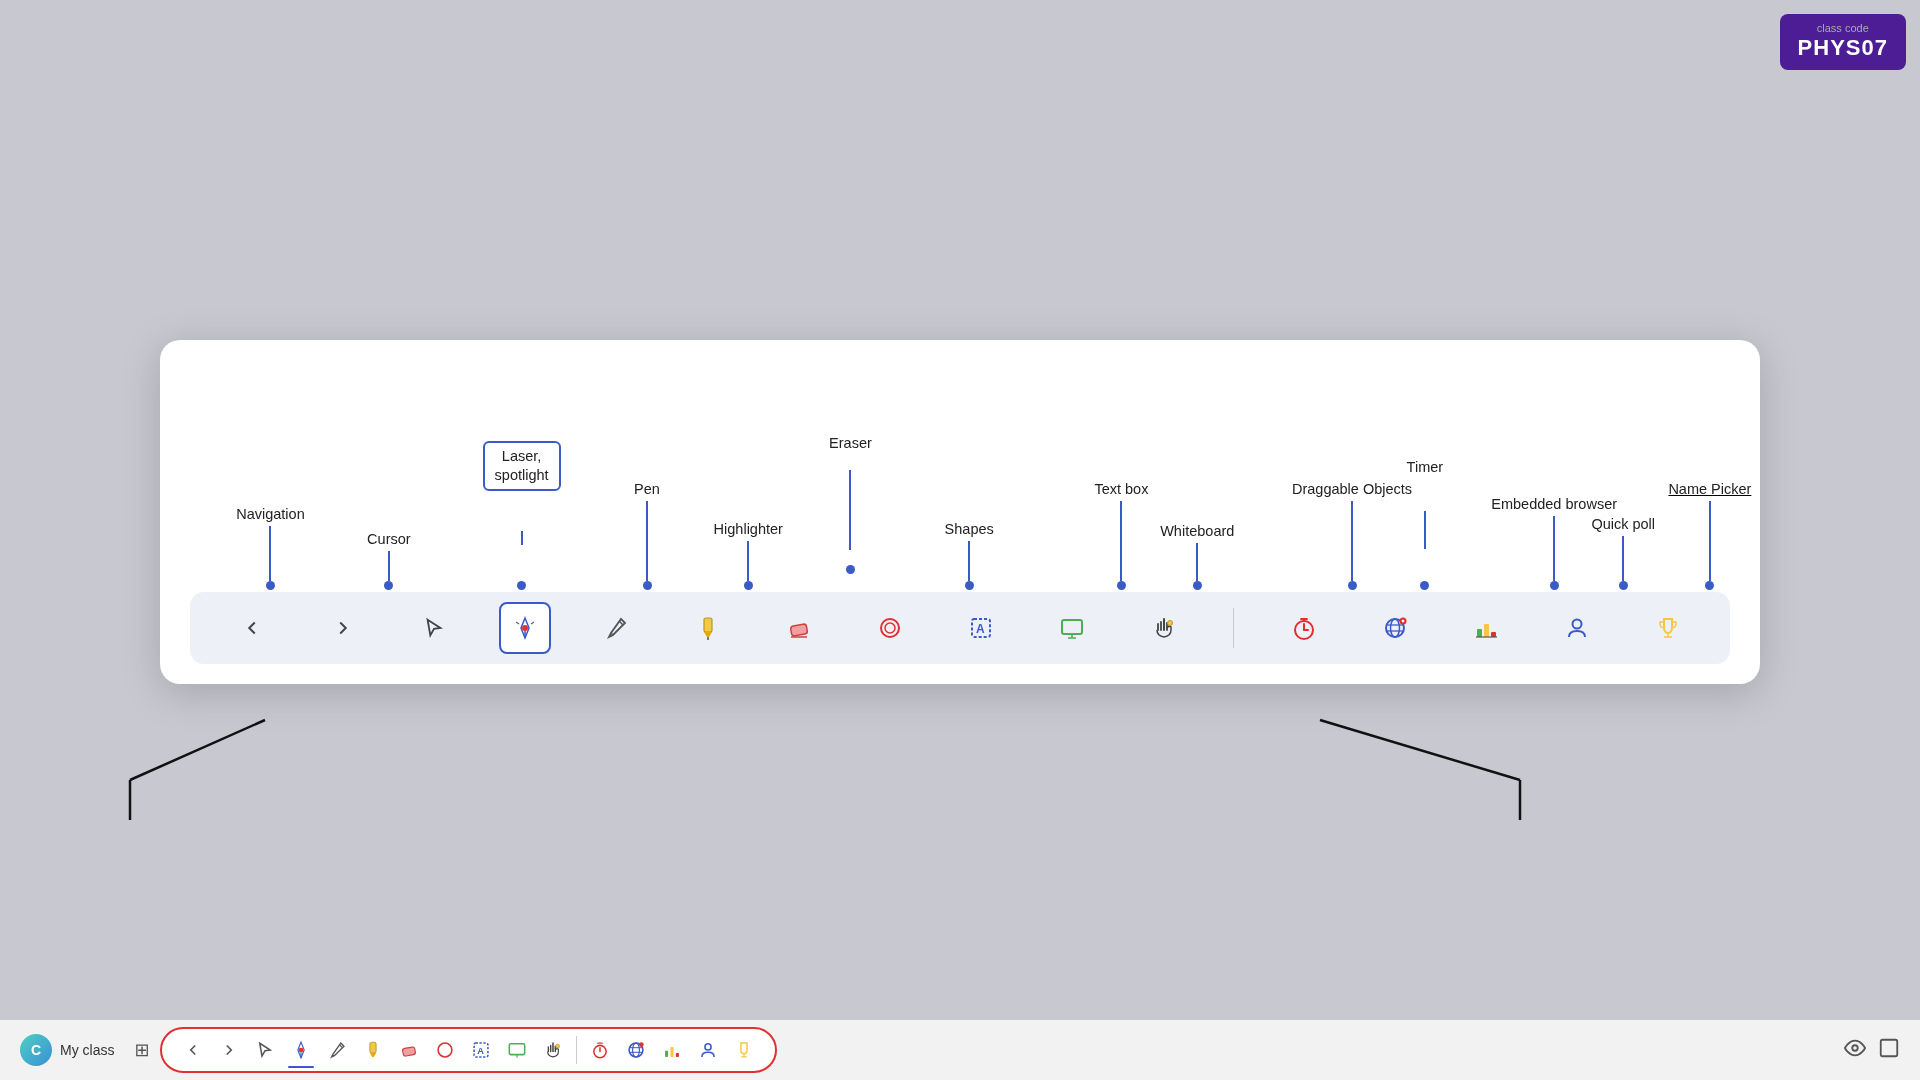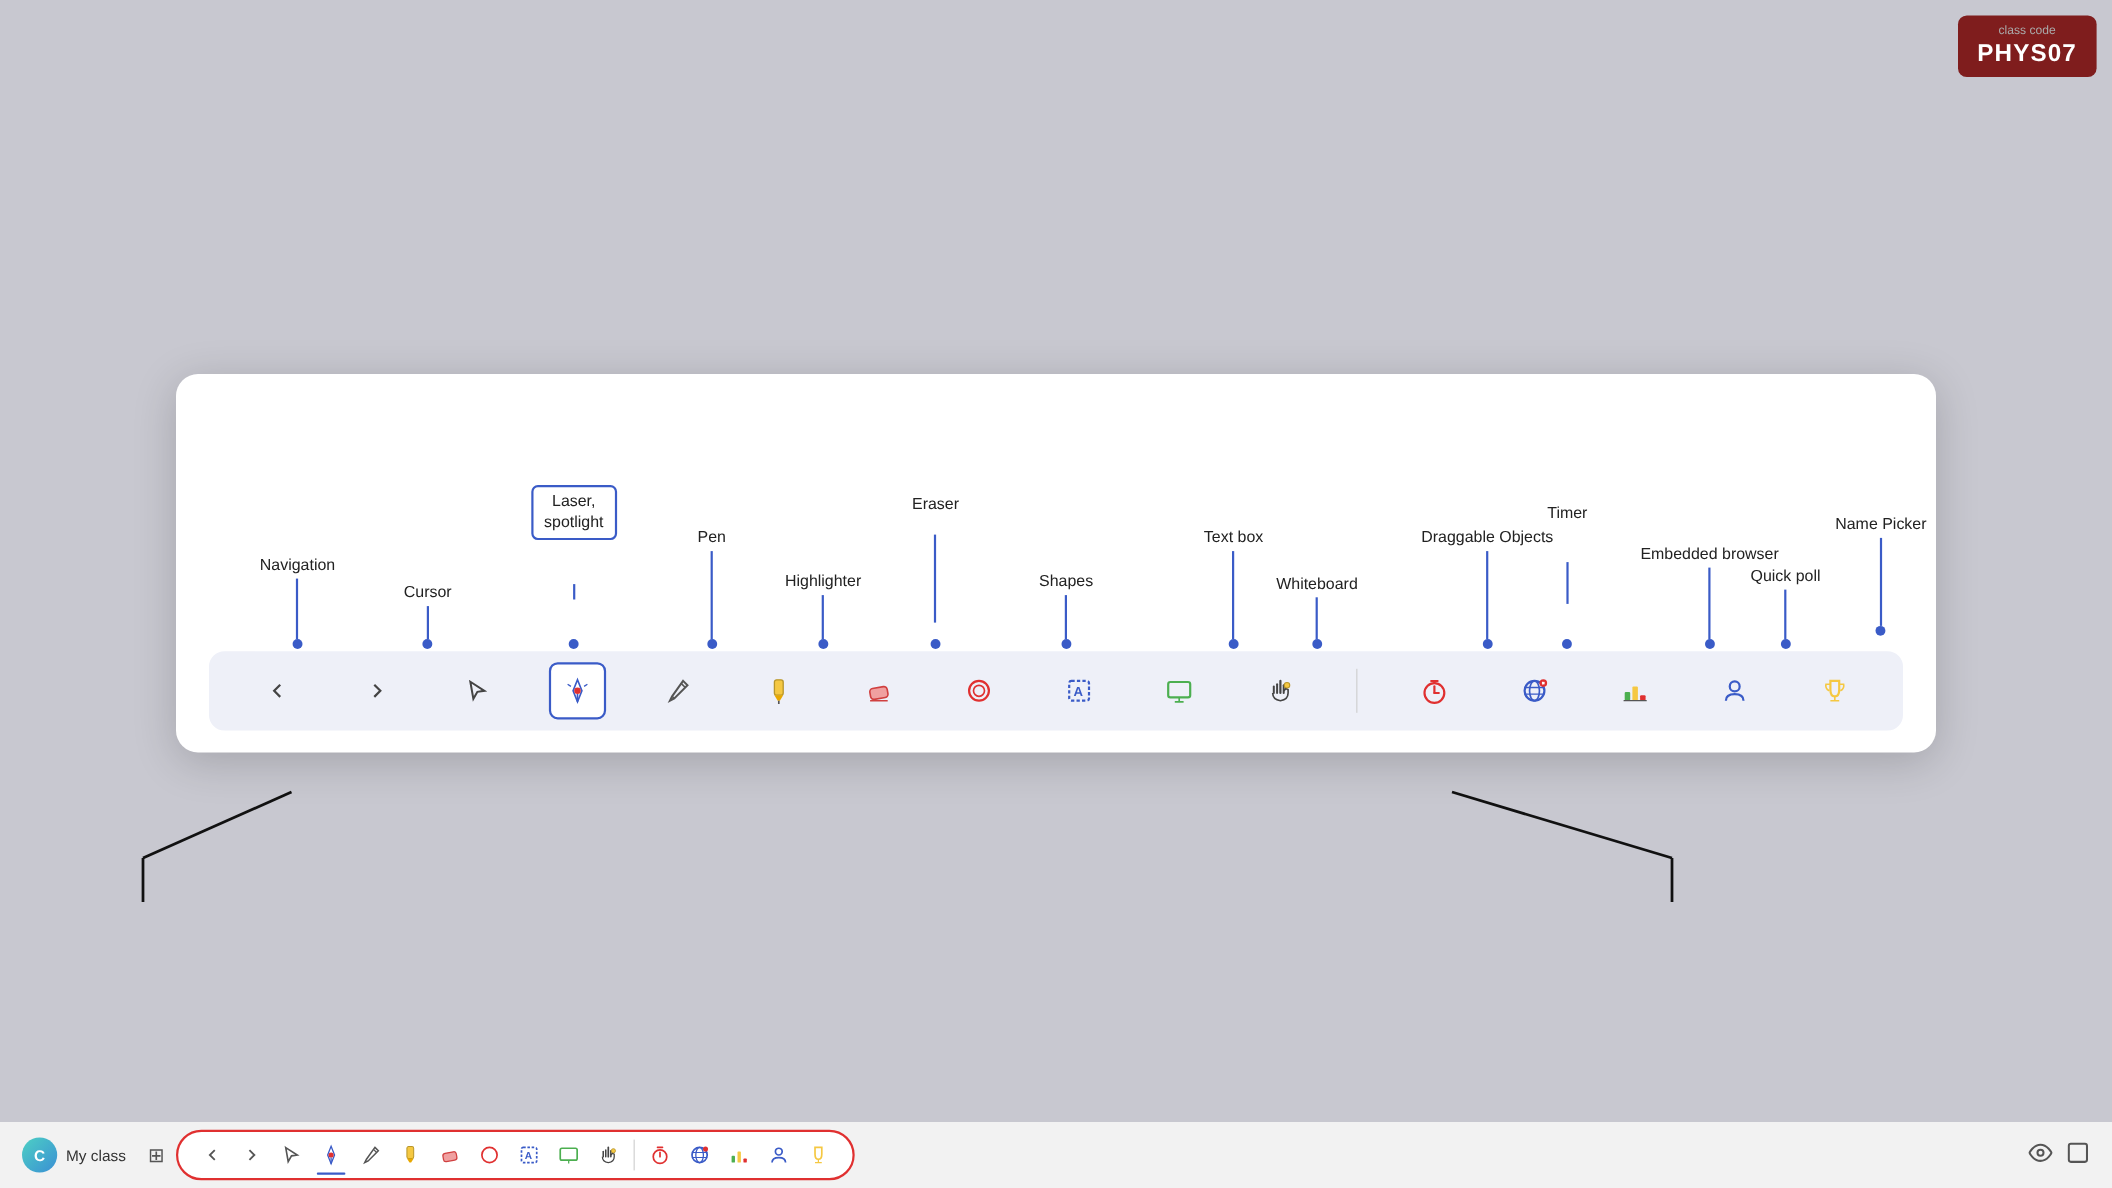--- a/index.html
+++ b/index.html
@@ -51,21 +51,21 @@
       font-weight: 700;
       color: #2a4a9a;
       letter-spacing: -2px;
     }
 
     
     .class-code-badge {
       position: absolute;
       top: 14px;
       right: 14px;
-      background: #7f1d1d;
+      background: #4c1d95;
       color: white;
       border-radius: 8px;
       padding: 8px 18px;
       display: flex;
       flex-direction: column;
       align-items: center;
       line-height: 1.2;
     }
 
     .class-code-label {
@@ -299,21 +299,21 @@
       <div class="tline" style="height:80px;"></div>
       <div class="tdot"></div>
     </div>
 
     <div class="titem" style="left:34%; bottom:0;">
       <span class="tlabel">Highlighter</span>
       <div class="tline" style="height:40px;"></div>
       <div class="tdot"></div>
     </div>
 
-    <div class="titem" style="left:41.5%; bottom:0;gap:15px;">
+    <div class="titem" style="left:41.5%; bottom:16px;gap:15px;">
       <span class="tlabel">Eraser</span>
       <div class="tline" style="height:80px;"></div>
       <div class="tdot"></div>
     </div>
 
     <div class="titem" style="left:49%; bottom:0;">
       <span class="tlabel">Shapes</span>
       <div class="tline" style="height:40px;"></div>
       <div class="tdot"></div>
     </div>
@@ -347,21 +347,21 @@
       <div class="tline" style="height:65px;"></div>
       <div class="tdot"></div>
     </div>
 
     <div class="titem" style="left:91%; bottom:0;">
       <span class="tlabel">Quick poll</span>
       <div class="tline" style="height:45px;"></div>
       <div class="tdot"></div>
     </div>
 
-    <div class="titem" style="left:96%; bottom:12px;">
+    <div class="titem" style="left:96%; bottom:0;text-decoration:underline;">
       <span class="tlabel">Name Picker</span>
       <div class="tline" style="height:80px;"></div>
       <div class="tdot"></div>
     </div>
 
   </div>
 
   <div class="toolbar-inner">
 
     <div class="tool-btn">

